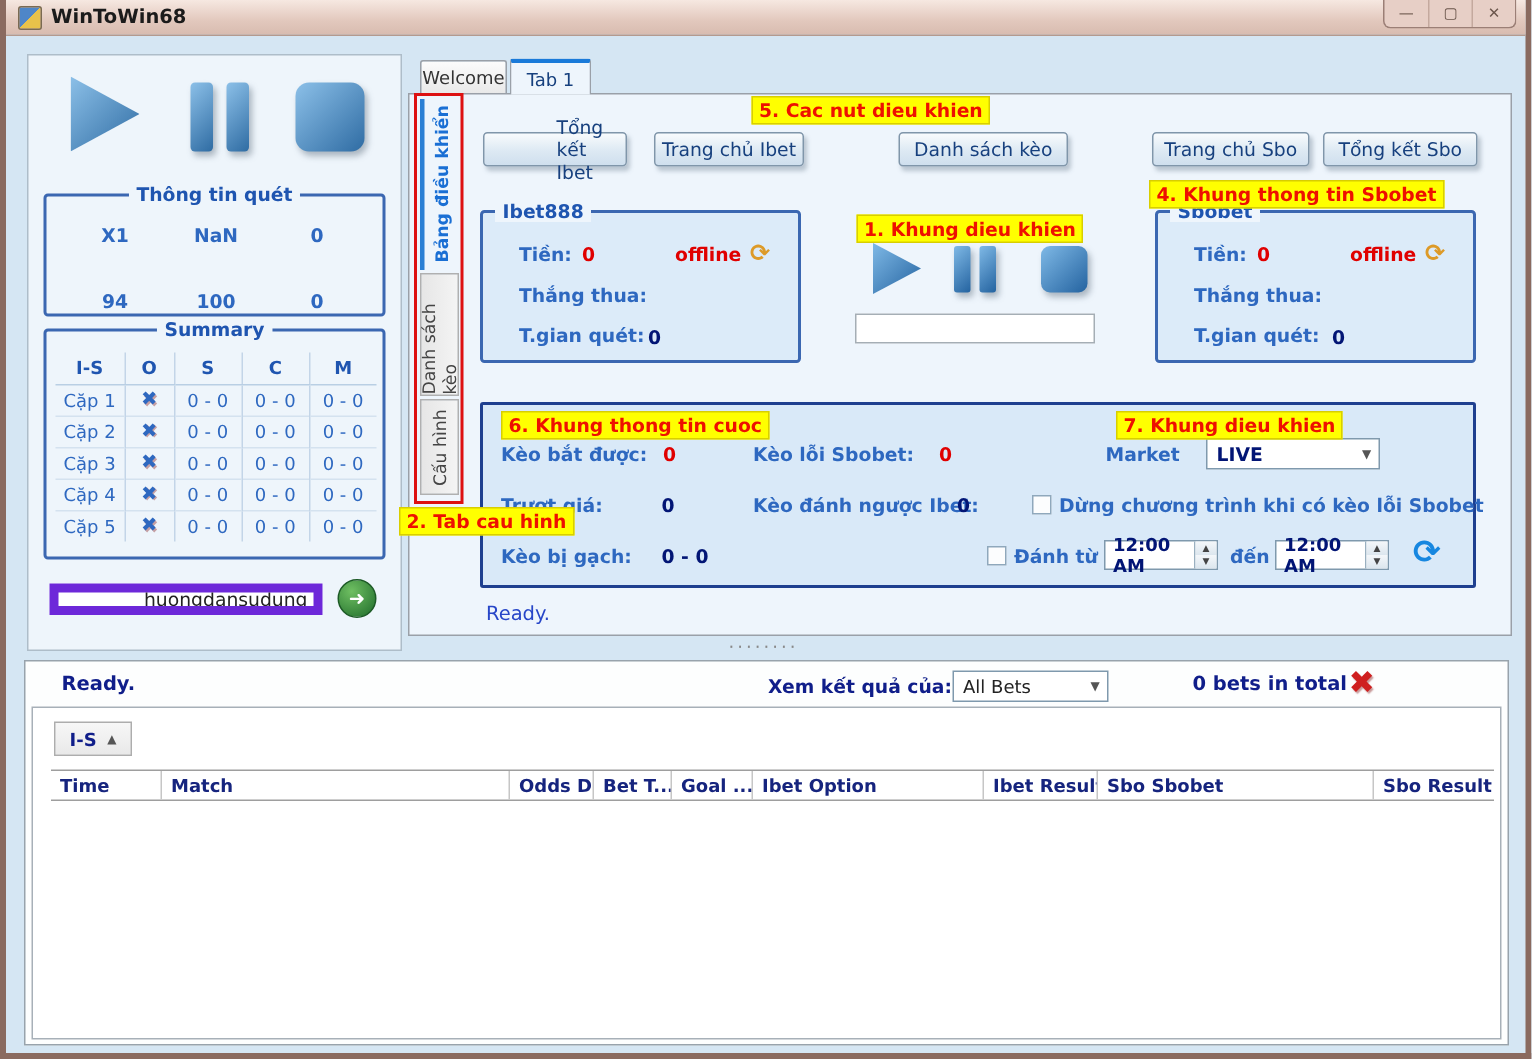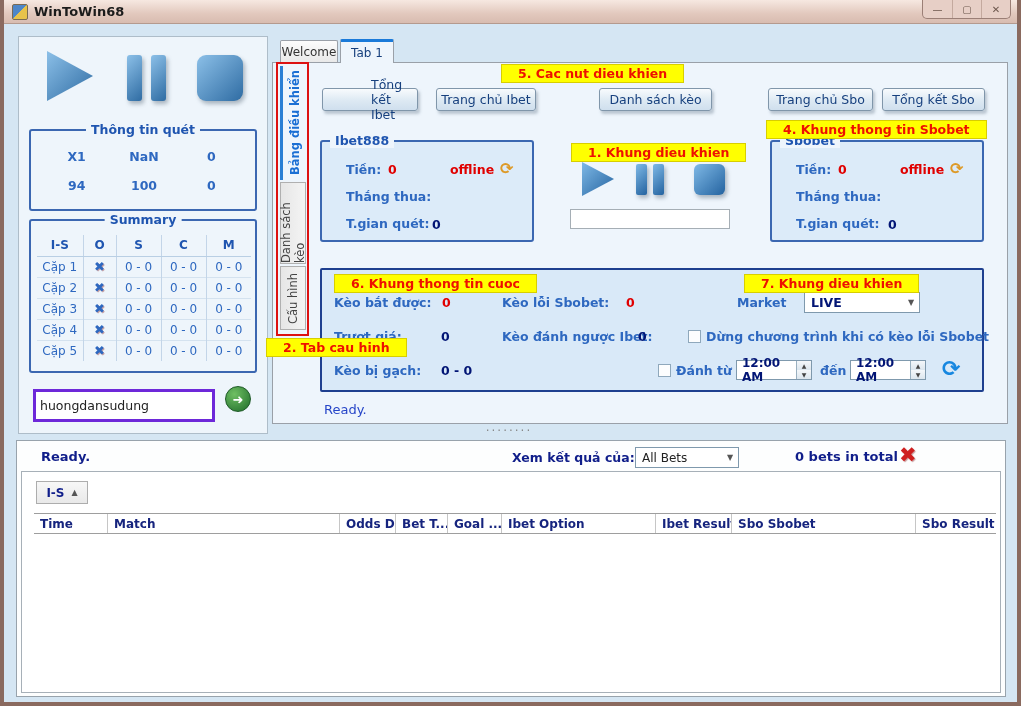--- a/index.html
+++ b/index.html
@@ -22,21 +22,21 @@
 
   
   .panel { background:#eef5fb; border:1px solid #aebdc9; }
   .groupbox { position:absolute; border:2px solid #3b67b1; border-radius:3px; }
   .gb-title { position:absolute; top:-9px; background:#eef5fb; padding:0 5px; font-size:12.5px;
     font-weight:bold; color:#1f55b0; white-space:nowrap; }
   .btn { position:absolute; height:23px; display:flex; align-items:center; justify-content:center;
     background:linear-gradient(#f8fbfd,#dde9f3 55%,#cfdfee); border:1px solid #8096aa; border-radius:3px;
     font-size:12.5px; color:#17407e; box-shadow:2px 3px 3px rgba(90,110,130,.35); cursor:default; }
   .note { position:absolute; background:#ffff00; border:1px solid #d8ce00; color:#ee1000;
-    font-weight:bold; font-size:12.5px; padding:1px 16px; white-space:nowrap; z-index:30; }
+    font-weight:bold; font-size:12.5px; padding:1px 4px; white-space:nowrap; z-index:30; }
   .lbl { position:absolute; font-size:12.5px; font-weight:bold; color:#2e68c0; white-space:nowrap; }
   .val-red { color:#e00000; font-weight:bold; }
   .val-navy { color:#021575; font-weight:bold; }
   .combo { position:absolute; background:#fff; border:1px solid #7f99ad; display:flex;
     align-items:center; font-size:12px; padding-left:6px; cursor:default; }
   .combo .arrow { margin-left:auto; width:16px; text-align:center; font-size:8px; color:#555; }
   .checkbox { position:absolute; width:13px; height:13px; background:#fcfdfe; border:1px solid #8fa8bc; }
   .spinbox { position:absolute; height:20px; background:#fff; border:1px solid #7f99ad; display:flex; }
   .spin-text { flex:1; font-size:12px; font-weight:bold; color:#021575; display:flex; align-items:center; padding-left:5px; }
   .spin-arrows { width:15px; border-left:1px solid #9ab0c0; display:flex; flex-direction:column; }
@@ -50,29 +50,29 @@
   .play-big  { width:46px; height:50px; background:linear-gradient(135deg,#8cc0e8,#2f6ca3); clip-path:polygon(0 0,100% 50%,0 100%); }
   .pausebar-big { width:15px; height:46px; border-radius:3px; background:linear-gradient(135deg,#8cc0e8,#2f6ca3); }
   .stop-big  { width:46px; height:46px; border-radius:9px; background:linear-gradient(135deg,#8cc0e8,#2f6ca3); }
   .play-sm   { width:32px; height:34px; background:linear-gradient(135deg,#7fb9e6,#2463a0); clip-path:polygon(0 0,100% 50%,0 100%); }
   .pausebar-sm { width:11px; height:31px; border-radius:2px; background:linear-gradient(135deg,#7fb9e6,#2463a0); }
   .stop-sm   { width:31px; height:31px; border-radius:6px; background:linear-gradient(135deg,#7fb9e6,#2463a0); }
 
   
   #left-panel { left:14px; top:36px; width:250px; height:398px; }
   #scan-grid { position:absolute; left:12px; top:18px; width:202px; font-size:12.5px; font-weight:bold; color:#2e68c0;
-    display:grid; grid-template-columns:1fr 1fr 1fr; row-gap:14px; text-align:center; }
+    display:grid; grid-template-columns:1fr 1fr 1fr; row-gap:29px; text-align:center; }
   #summary-table { position:absolute; left:6px; top:14px; width:214px; border-collapse:collapse; font-size:12px; }
   #summary-table th { color:#1f55b0; font-weight:bold; border-bottom:1px solid #b9cfe4; padding:2px 0; }
   #summary-table td, #summary-table th { border-left:1px solid #c3d5e8; text-align:center; height:21px; }
   #summary-table td:first-child, #summary-table th:first-child { border-left:none; }
   #summary-table td { border-top:1px solid #d4e2ef; color:#2e68c0; font-weight:normal; }
   .xmark { color:#cf1f1f; font-weight:bold; font-size:13px; text-shadow:1px 1px 0 rgba(120,0,0,.35); }
-  #left-input { position:absolute; left:14px; top:8px; width:182px; height:33px; border:3px solid #6d28d9;
-    font-size:12.5px; padding:0 4px; color:#222; font-family:inherit; }
+  #left-input { position:absolute; left:14px; top:8px; width:182px; height:21px; border:6px solid #6d28d9;
+    font-size:12.5px; padding:0 4px; color:#222; font-family:inherit;text-align:right; }
   #go-btn { position:absolute; left:206px; top:5px; width:26px; height:26px; border-radius:50%;
     background:radial-gradient(circle at 35% 30%,#6fbf62,#1e6b2a); border:1px solid #1d5a26;
     color:#fff; font-size:13px; display:flex; align-items:center; justify-content:center; cursor:default; }
 
   
   .tab { position:absolute; top:40px; height:23px; display:flex; align-items:center; justify-content:center;
     font-size:12px; border:1px solid #9aa0a8; border-bottom:none; border-radius:2px 2px 0 0; cursor:default; }
   #tab-welcome { left:276px; width:58px; background:linear-gradient(#fcfcfc,#e8e8e8); color:#333; }
   #tab-tab1 { left:336px; width:54px; background:#eef5fc; border-top:3px solid #1a7ad9; color:#17407e; z-index:5; height:24px; top:39px; }
   #tab-page { left:268px; top:62px; width:736px; height:362px; background:#eef5fc; border:1px solid #9aa0a8; }

